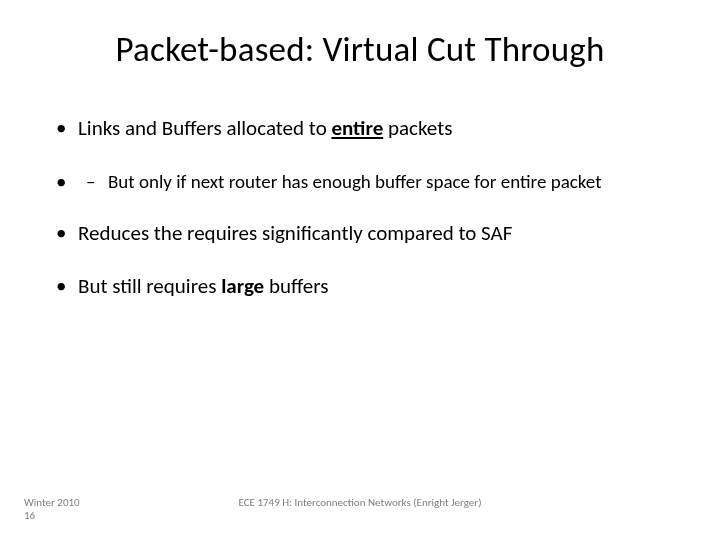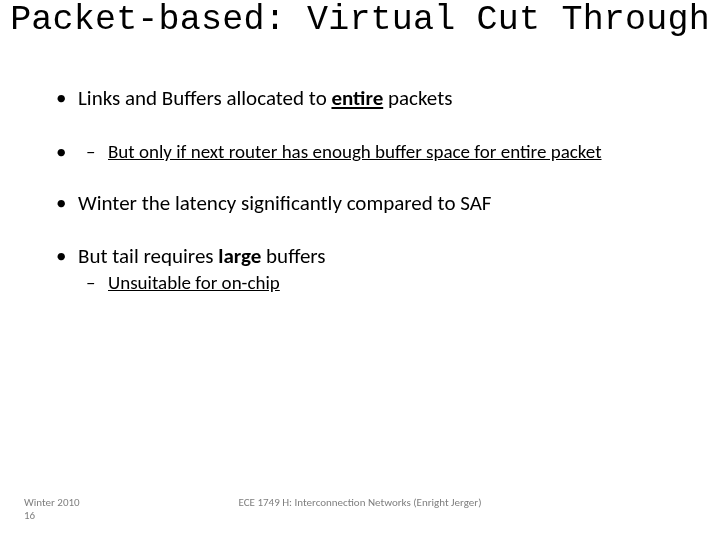--- a/index.html
+++ b/index.html
@@ -7,42 +7,42 @@
     width:720px; height:540px;
     background:#fff;
     font-family: Calibri, "Segoe UI", Arial, sans-serif;
     color:#000;
     position:relative;
     overflow:hidden;
   }
   .title {
     font-size:35px;
     text-align:center;
+    padding-top:28px;
     letter-spacing:0.2px;
-    font-family:Liberation Mono, monospace;
   }
   .content {
     padding: 18px 48px 0 48px;
     font-size:21px;
     line-height:1.12;
   }
   ul.top { list-style:none; padding:0; margin:0; }
   ul.top > li {
     position:relative;
     padding-left:30px;
     margin-bottom:30px;
     margin-top:29px;
   }
   ul.top > li::before {
     content:"•";
     position:absolute;
     left:8px; top:0;
     font-size:21px;
   }
-  ul.sub { list-style:none; padding:0; margin:3px 0 0 0;text-decoration:underline; }
+  ul.sub { list-style:none; padding:0; margin:3px 0 0 0; }
   ul.sub > li {
     position:relative;
     padding-left:30px;
     font-size:19px;
     line-height:1.12;
   }
   ul.sub > li::before {
     content:"–";
     position:absolute;
     left:8px; top:0;
@@ -71,26 +71,23 @@
 <div class="content">
   <ul class="top">
     <li>
       <span>Links and Buffers allocated to </span><span class="b u">entire</span><span> packets</span>
     </li>
     <li>
       <ul class="sub">
         <li>But only if next router has enough buffer space for entire packet</li>
       </ul>
     </li>
-    <li>Winter the latency significantly compared to SAF</li>
+    <li>Reduces the requires significantly compared to SAF</li>
     <li>
-      <span>But tail requires </span><span class="b">large</span><span> buffers</span>
-      <ul class="sub">
-        <li>Unsuitable for on-chip</li>
-      </ul>
+      <span>But still requires </span><span class="b">large</span><span> buffers</span>
     </li>
   </ul>
 </div>
 
 <div class="footer">
   <span class="left">Winter 2010</span>
   <span class="center">ECE 1749 H: Interconnection Networks (Enright Jerger)</span>
   <span class="right">16</span>
 </div>
 

